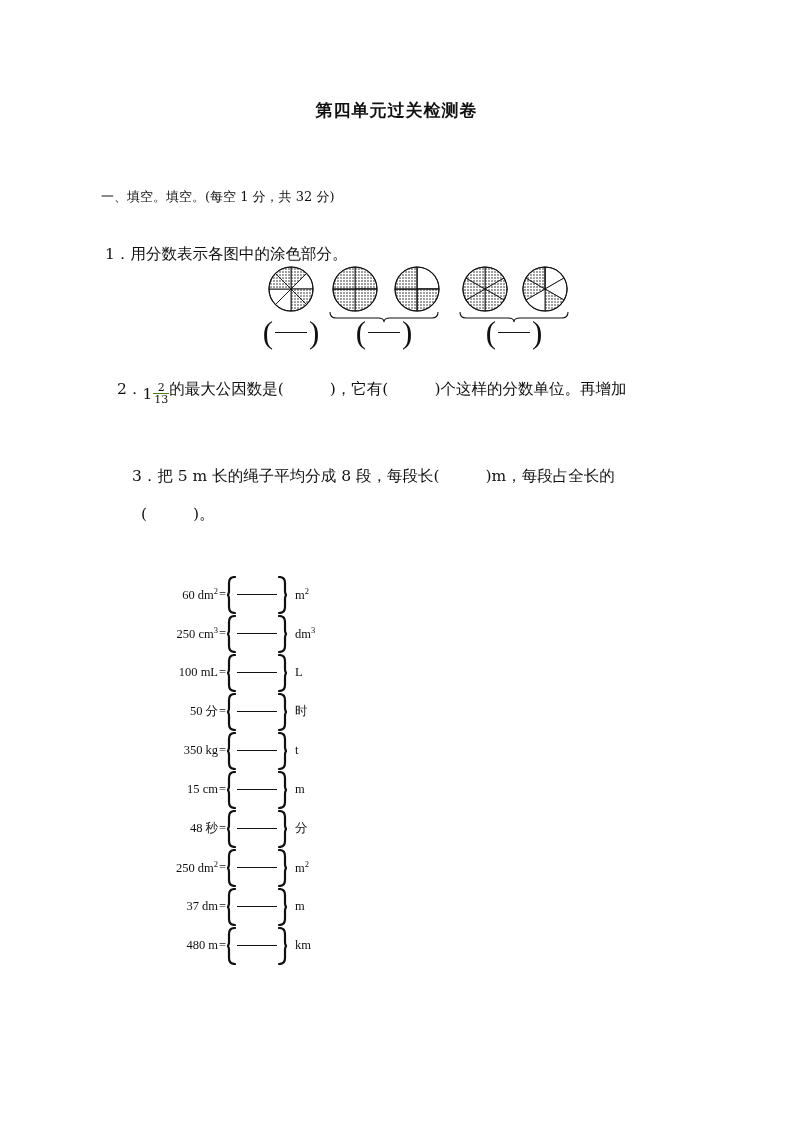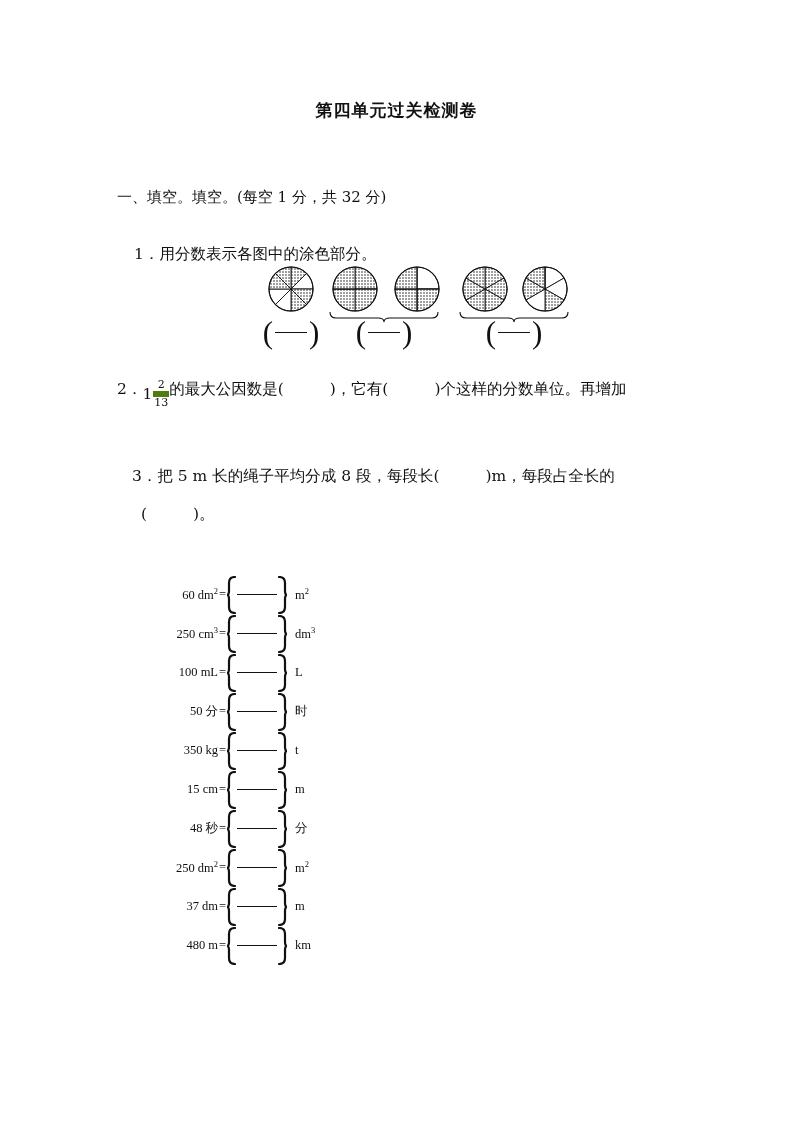--- a/index.html
+++ b/index.html
@@ -32,22 +32,22 @@
     text-align: center;
     font-size: 17px;
     font-weight: bold;
     letter-spacing: 1px;
     font-family: "DejaVu Serif", "Liberation Serif", serif;
   }
 
   
   .section-heading {
     position: absolute;
-    left: 117px; top: 188px;
-    font-size: 15px;
+    left: 101px; top: 188px;
+    font-size: 13px;
     white-space: nowrap;
   }
 
   
   .q-line {
     position: absolute;
     font-size: 15.5px;
     white-space: nowrap;
     line-height: 1.5;
   }
@@ -70,21 +70,21 @@
   .frac-stack {
     display: inline-flex;
     flex-direction: column;
     align-items: center;
     font-size: 11px;
     line-height: 1.05;
     position: relative;
     top: -1px;
   }
   .frac-stack .num { padding: 0 1px; }
-  .frac-stack .den { padding: 0 1px; border-top: 6px solid #4d7c0f; }
+  .frac-stack .den { padding: 0 1px; border-top: 1px solid #4d7c0f; }
 
   
   .fig1 {
     position: absolute;
     left: 264px; top: 262px;
     width: 270px;
     height: 95px;
   }
   .circ {
     position: absolute;
@@ -168,21 +168,21 @@
 </style>
 </head>
 <body>
 
 <div class="page">
 
   <div class="doc-title">第四单元过关检测卷</div>
 
   <div class="section-heading cjk">一、填空。填空。(每空 1 分，共 32 分)</div>
 
-  <div class="q-line cjk" style="left:134px; top:243px;">
+  <div class="q-line cjk" style="left:105px; top:243px;">
     <span class="q-num">1．</span><span>用分数表示各图中的涂色部分。</span>
   </div>
 
   <div class="fig1">
 
     <div class="circ" style="left:4px;">
       <svg width="46" height="46" viewBox="0 0 46 46">
         <defs>
           <pattern id="dots" width="3" height="3" patternUnits="userSpaceOnUse">
             <rect width="3" height="3" fill="#fff"></rect>

